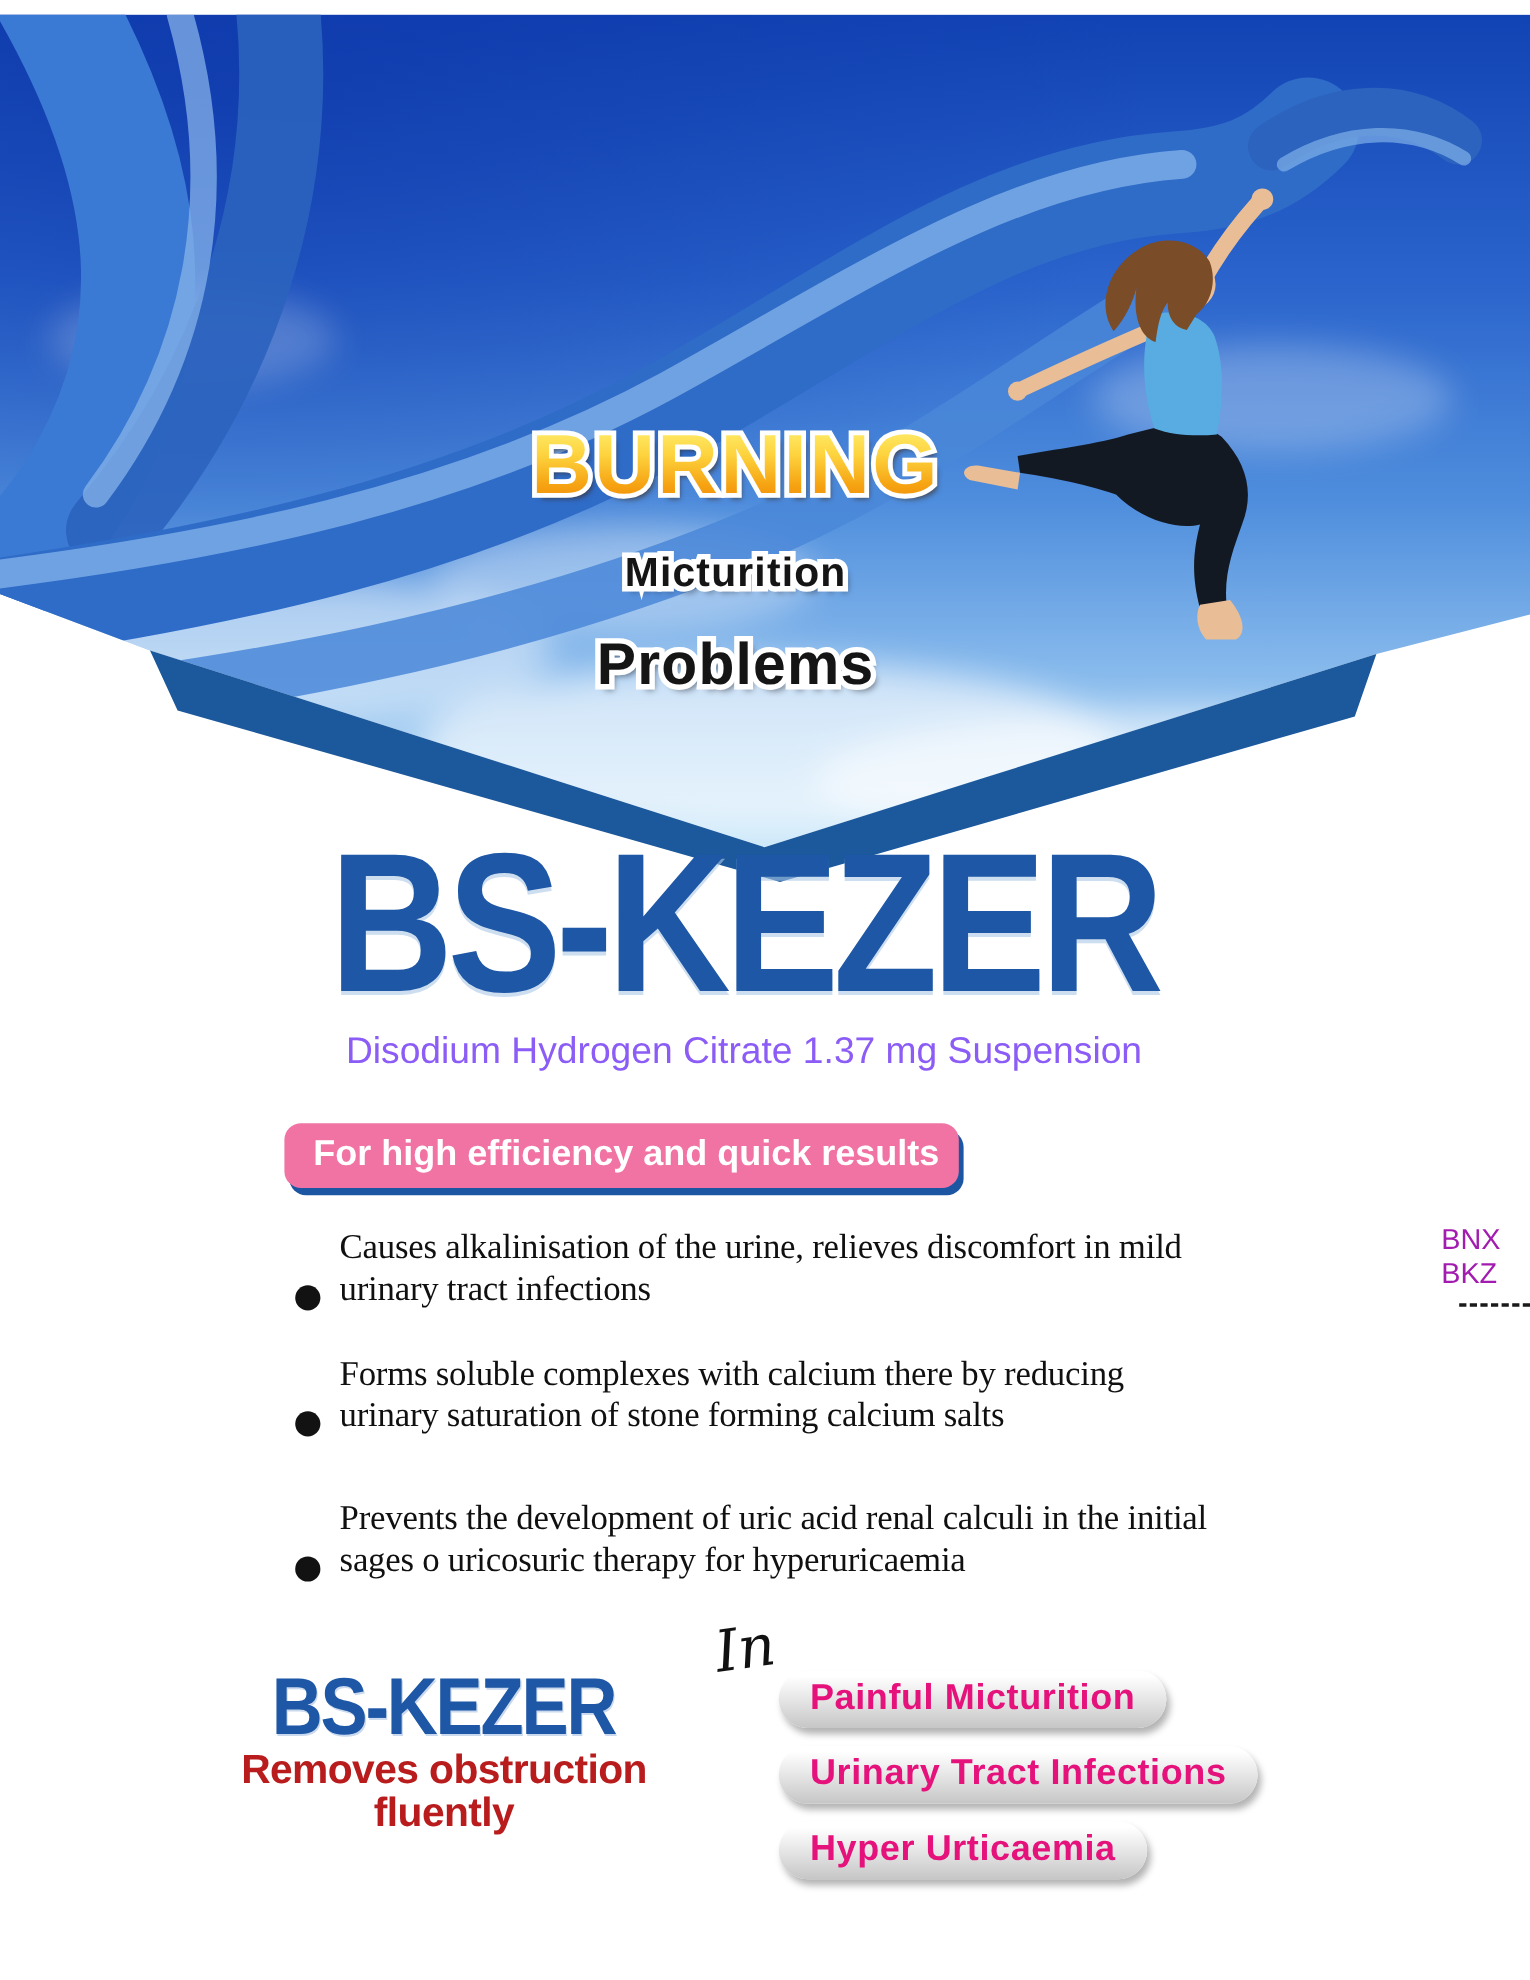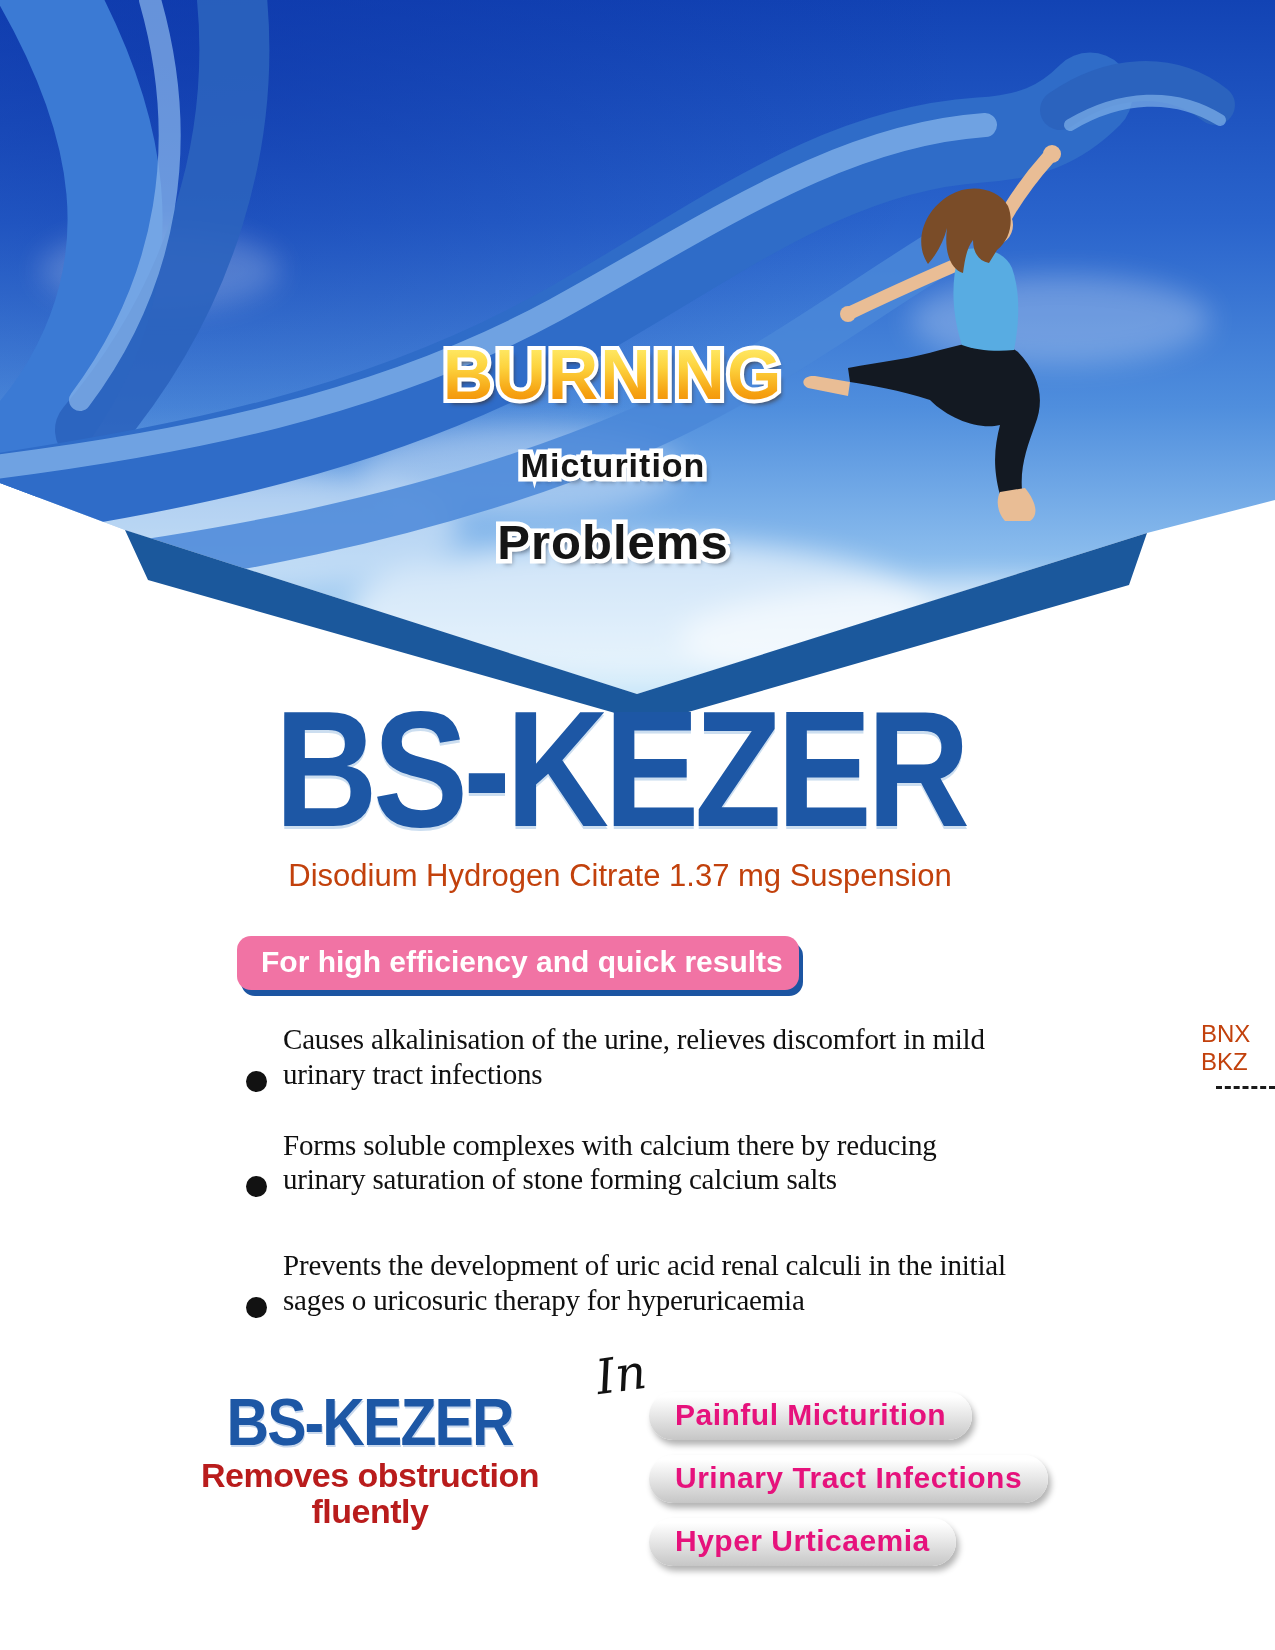--- a/index.html
+++ b/index.html
@@ -5,21 +5,21 @@
   html,body{margin:0;padding:0;background:#ffffff;}
   .page{
     position:relative;
     width:1275px;height:1650px;
     margin:0 auto;
     background:#ffffff;
     overflow:hidden;
     font-family:"Liberation Sans",sans-serif;
   }
   
-  .hero{position:absolute;left:0;top:0;width:1275px;height:740px;}
+  .hero{position:absolute;left:0;top:12px;width:1275px;height:740px;}
   .hero svg{display:block;}
   
   .outlined{position:absolute;transform:translateX(-50%);white-space:nowrap;line-height:1;}
   .outlined .stroke{
     position:absolute;left:0;top:0;width:100%;
     color:#ffffff;-webkit-text-stroke:9px #ffffff;
     text-shadow:4px 5px 5px rgba(20,20,30,.55);
   }
   .outlined .fill{position:relative;}
   .burning{left:613px;top:340px;font-size:70px;font-weight:bold;letter-spacing:2px;}
@@ -35,21 +35,21 @@
   
   .product-title{
     position:absolute;left:620px;top:686px;
     transform:translateX(-50%) scale(0.95,1.1);transform-origin:center top;
     font-size:150px;font-weight:bold;letter-spacing:-5px;
     color:#1d57a5;line-height:1;white-space:nowrap;
     text-shadow:0 3px 0 rgba(170,200,230,.6);
   }
   .product-sub{
     position:absolute;left:620px;top:858px;transform:translateX(-50%);
-    font-size:31px;color:#c2410c;white-space:nowrap;letter-spacing:0px;
+    font-size:31px;color:#8b5cf6;white-space:nowrap;letter-spacing:0px;
   }
   .tagline{
     position:absolute;left:237px;top:936px;
     background:#f173a4;color:#ffffff;
     font-size:30px;font-weight:bold;
     padding:9px 16px 11px 24px;border-radius:14px;
     box-shadow:4px 6px 0 #1c55a2;
     white-space:nowrap;
   }
 
@@ -88,21 +88,21 @@
     display:inline-block;
     background:linear-gradient(180deg,#ffffff 10%,#e3e3e3 55%,#c6c6c6 100%);
     border-radius:28px;padding:6px 26px 8px 26px;
     box-shadow:3px 5px 6px rgba(0,0,0,.3);
   }
   .pill .ptext{
     font-size:30px;font-weight:bold;color:#e6127c;letter-spacing:0.5px;white-space:nowrap;
   }
 
   
-  .side-codes{position:absolute;left:1201px;top:1020px;font-size:24px;color:#c2410c;line-height:1.15;}
+  .side-codes{position:absolute;left:1201px;top:1020px;font-size:24px;color:#a21caf;line-height:1.15;}
   .cut-line{
     position:absolute;left:1216px;top:1086px;width:59px;height:0;
     border-top:3px dashed #1a1a1a;
   }
 </style>
 </head>
 <body>
 
 <div class="page">
 

